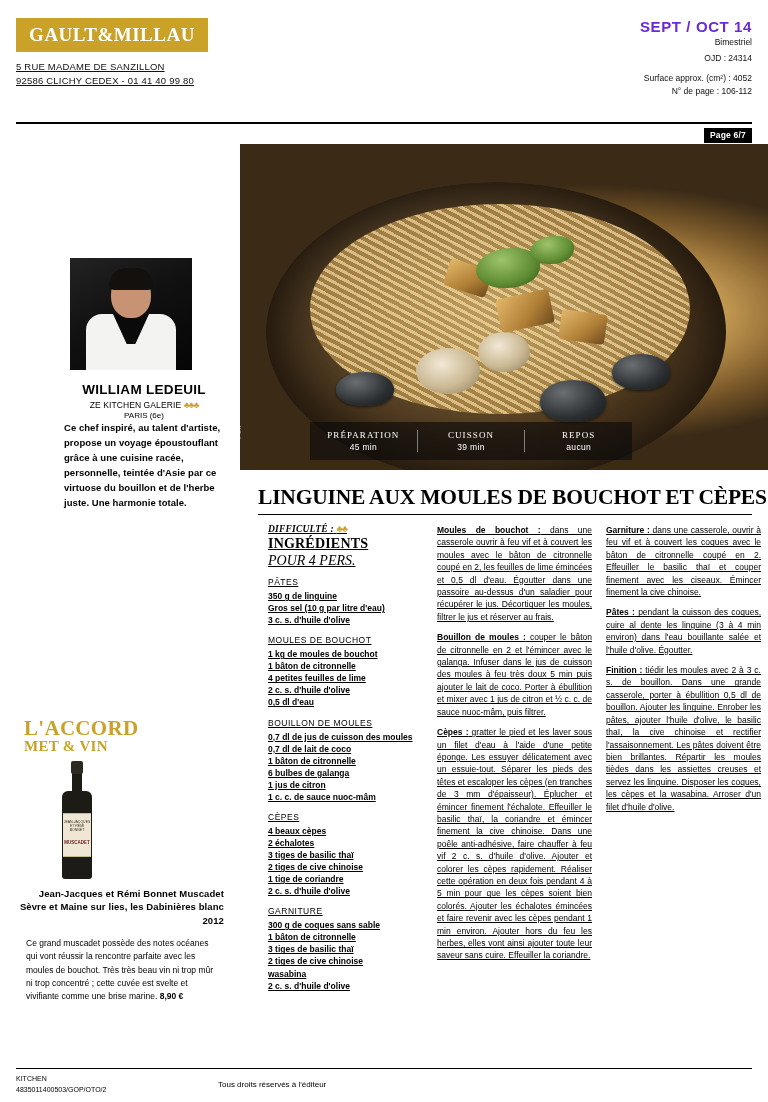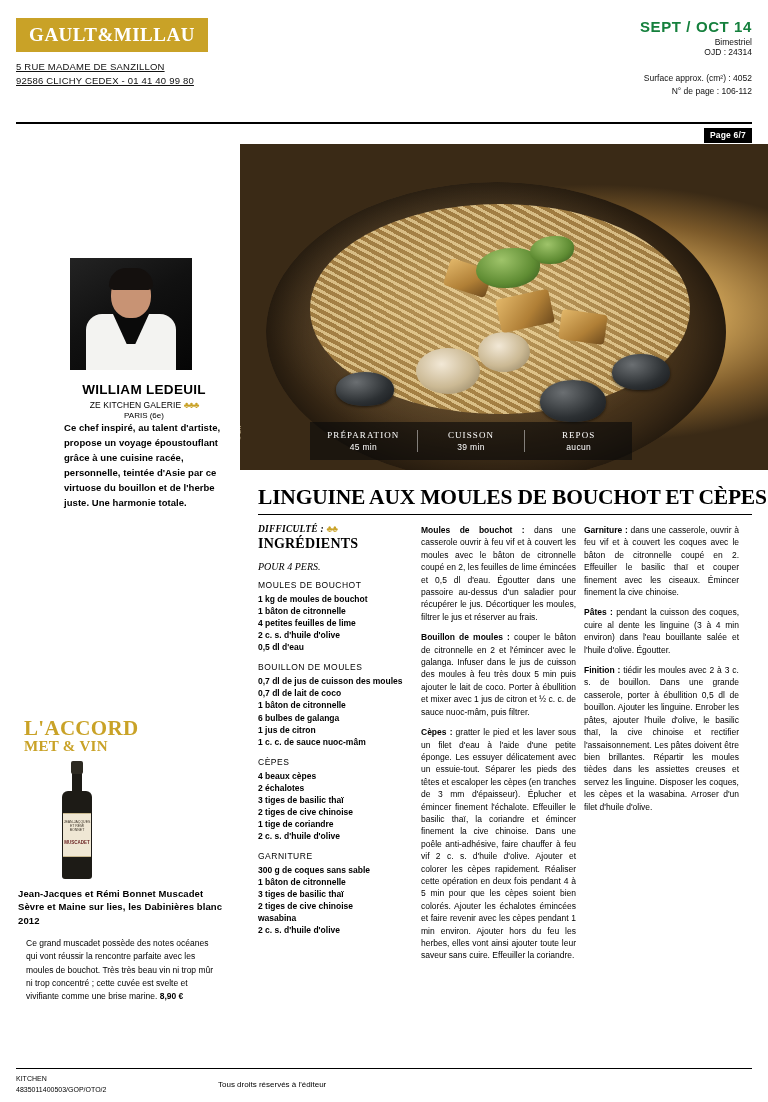--- a/index.html
+++ b/index.html
@@ -49,32 +49,32 @@
   }
   .issue {
     position: absolute;
     right: 0; top: 0;
     text-align: right;
   }
   .issue-date {
     font-size: 15px;
     font-weight: bold;
     letter-spacing: 0.6px;
-    color: #15803d;
+    color: #6d28d9;
   }
   .issue-sub {
     font-size: 8.5px;
     color: #111;
     margin-top: 2px;
     text-align: right;
   }
   .issue-ojd {
     font-size: 8.5px;
     color: #111;
-    margin-top: 0;
+    margin-top: 6px;
   }
   .issue-meta {
     position: absolute;
     right: 0; top: 54px;
     text-align: right;
     font-size: 8.5px;
     color: #111;
     line-height: 1.5;
   }
   .rule-top {
@@ -238,21 +238,21 @@
     border-bottom: 1px solid #c9b98f;
   }
   .bottle-label .ll1 {
     font-size: 3.5px; text-align: center; margin-top: 6px; color: #3a3227;
   }
   .bottle-label .ll2 {
     font-size: 4.5px; text-align: center; margin-top: 8px; color: #6b2323; font-weight: bold;
   }
   .wine-name {
     margin-top: 8px;
-    text-align: left;
+    text-align: right;
     font-size: 9.5px;
     font-weight: bold;
     line-height: 1.42;
     color: #000;
     letter-spacing: 0.1px;
   }
   .wine-note {
     margin-top: 10px;
     font-size: 8.5px;
     line-height: 1.55;
@@ -365,25 +365,26 @@
   .rule-title {
     position: absolute;
     left: 258px; top: 514px;
     width: 494px;
     height: 1px;
     background: #000;
   }
 
   .cols {
     position: absolute;
-    left: 258px; top: 524px;
+    left: 268px; top: 524px;
     width: 494px;
     height: 540px;
     display: flex;
-    gap: 8px;
+    gap: 14px;
+    text-decoration: underline;
   }
   .col { width: 155px; }
   .col p, .col div { color: #000; }
 
   .difficulte {
     font-family: "Liberation Serif", serif;
     font-style: italic;
     font-size: 9.5px;
     font-weight: bold;
     letter-spacing: .2px;
@@ -392,22 +393,22 @@
   .ingredients-h {
     font-family: "Liberation Serif", serif;
     font-weight: bold;
     font-size: 14px;
     letter-spacing: .2px;
     margin-top: 2px;
   }
   .pers {
     font-family: "Liberation Serif", serif;
     font-style: italic;
-    font-size: 10px;
-    margin-top: 9px;
+    font-size: 14px;
+    margin-top: 1px;
     margin-bottom: 8px;
   }
   .ing-group { margin-bottom: 9px; }
   .ing-head {
     font-size: 8.5px;
     letter-spacing: .5px;
     margin-bottom: 3px;
     color: #000;
   }
   .ing-line {
@@ -555,20 +556,26 @@
   <div class="cols">
 
     <div class="col">
       <div class="difficulte">
         <span>DIFFICULTÉ :</span>
         <span class="diff-toques">♣♣</span>
       </div>
       <div class="ingredients-h">INGRÉDIENTS</div>
       <div class="pers">POUR 4 PERS.</div>
 
+      <div class="ing-group">
+        <div class="ing-head">PÂTES</div>
+        <div class="ing-line">350 g de linguine</div>
+        <div class="ing-line">Gros sel (10 g par litre d'eau)</div>
+        <div class="ing-line">3 c. s. d'huile d'olive</div>
+      </div>
 
       <div class="ing-group">
         <div class="ing-head">MOULES DE BOUCHOT</div>
         <div class="ing-line">1 kg de moules de bouchot</div>
         <div class="ing-line">1 bâton de citronnelle</div>
         <div class="ing-line">4 petites feuilles de lime</div>
         <div class="ing-line">2 c. s. d'huile d'olive</div>
         <div class="ing-line">0,5 dl d'eau</div>
       </div>
 

